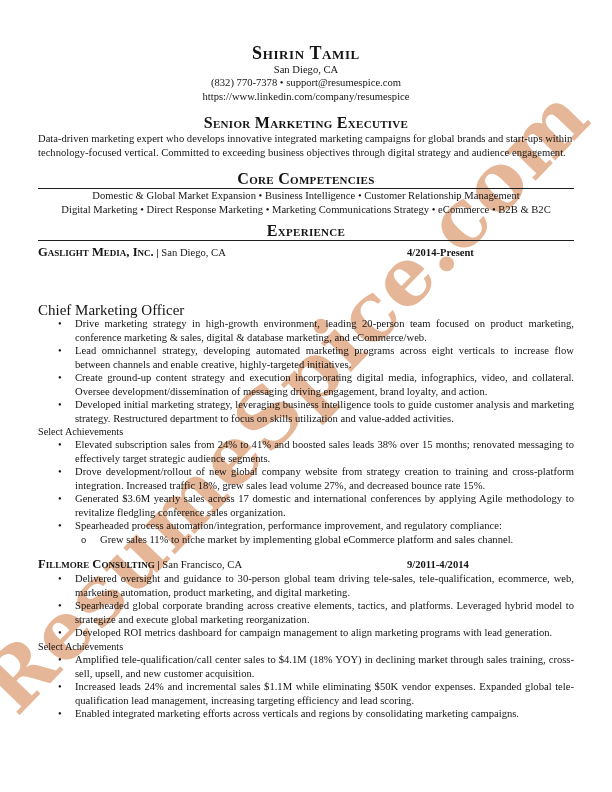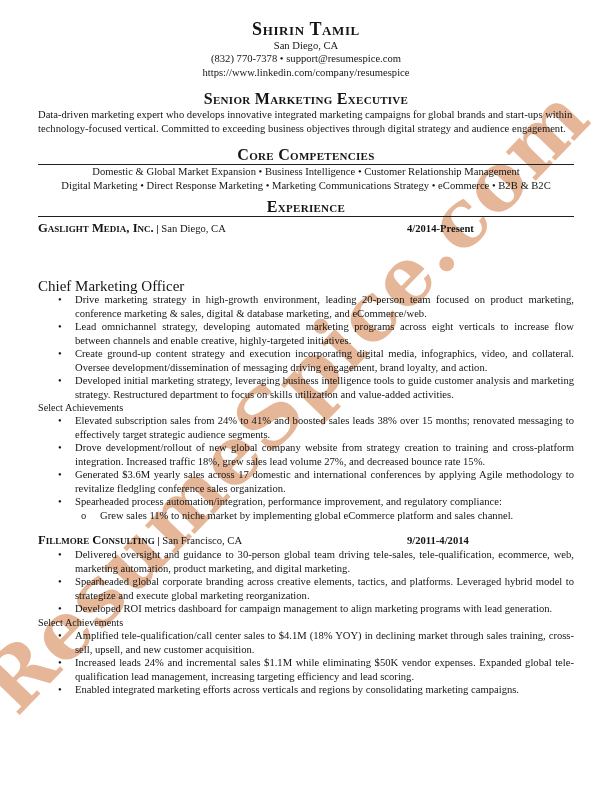--- a/index.html
+++ b/index.html
@@ -21,21 +21,21 @@
     font-size:80px;
     letter-spacing:1px;
     white-space:nowrap;
     opacity:0.72;
     z-index:0;
     user-select:none;
   }
   .content {
     position:relative;
     z-index:1;
-    padding:20px 38px 0 38px;
+    padding:44px 38px 0 38px;
   }
   
   .hdr { text-align:center; }
   .name {
     font-size:18px; font-weight:bold;
     font-variant:small-caps; letter-spacing:.6px;
     line-height:19px;
   }
   .hline { font-size:10.6px; line-height:13.4px; }
   

